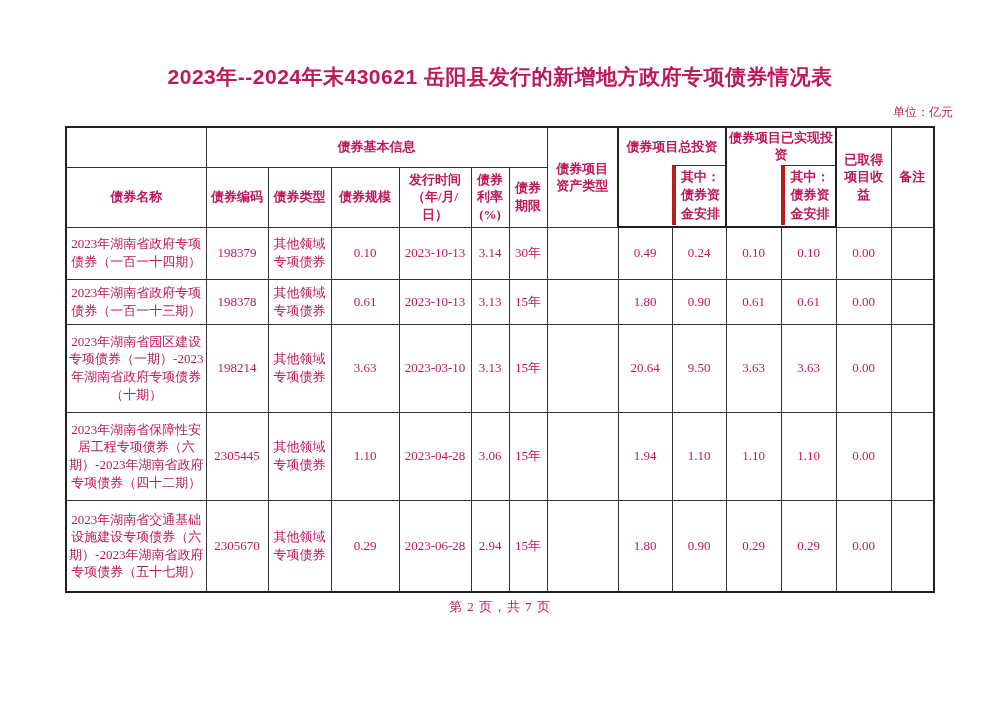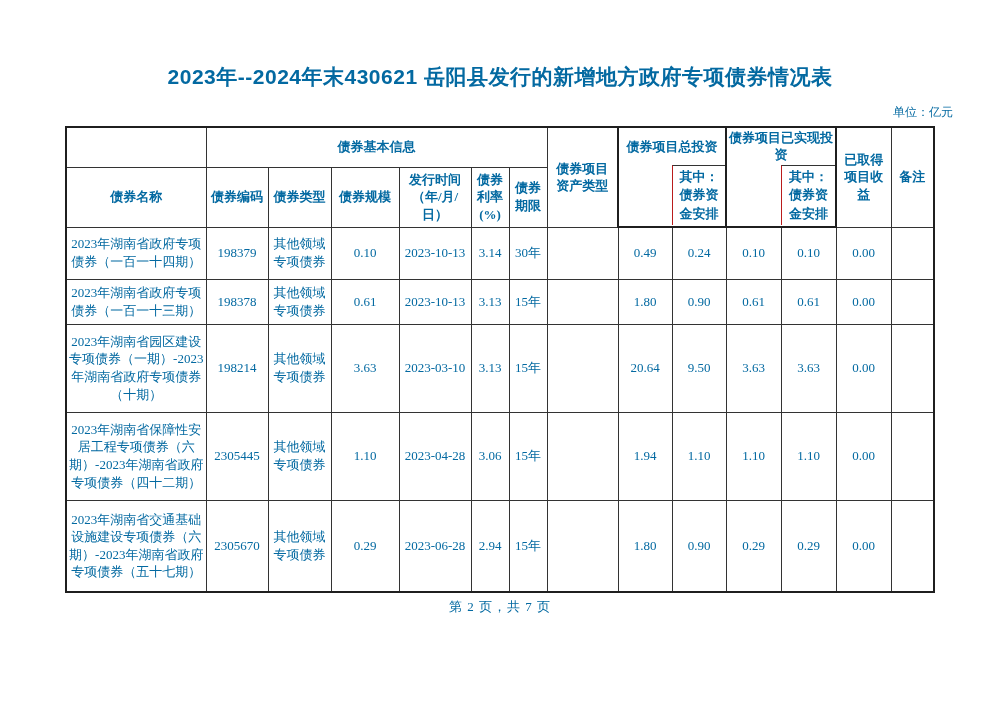--- a/index.html
+++ b/index.html
@@ -3,21 +3,21 @@
 <meta charset="utf-8">
 <style>
   * { margin: 0; padding: 0; box-sizing: border-box; }
   html, body { background: #ffffff; }
   .page {
     position: relative;
     width: 1000px;
     height: 706px;
     background: #ffffff;
     font-family: "Liberation Serif", "DejaVu Serif", serif;
-    color: #0369a1;
+    color: #be185d;
     overflow: hidden;
   }
   .title {
     position: absolute;
     top: 63px; left: 0; right: 0;
     text-align: center;
     font-family: "Liberation Sans", "DejaVu Sans", sans-serif;
     font-size: 21px;
     font-weight: 700;
     letter-spacing: 0.5px;
@@ -63,21 +63,21 @@
     height: 36px;
     display: flex; align-items: center; justify-content: center;
     padding: 1px 2px;
     line-height: 1.3;
   }
   .grp-bottom { flex: 1; display: flex; }
   .grp-left { flex: 1 1 50%; }
   .grp-right {
     flex: 1 1 50%;
     border-top: 1px solid #333333;
-    border-left: 1px solid #b91c1c;
+    border-left: 4px solid #b91c1c;
     display: flex; align-items: center; justify-content: center;
     padding: 1px 2px;
     line-height: 1.4;
     word-break: break-all;
   }
   td.name-cell { padding: 2px 0; }
   .footer {
     position: absolute;
     top: 598px; left: 0; right: 0;
     text-align: center;

